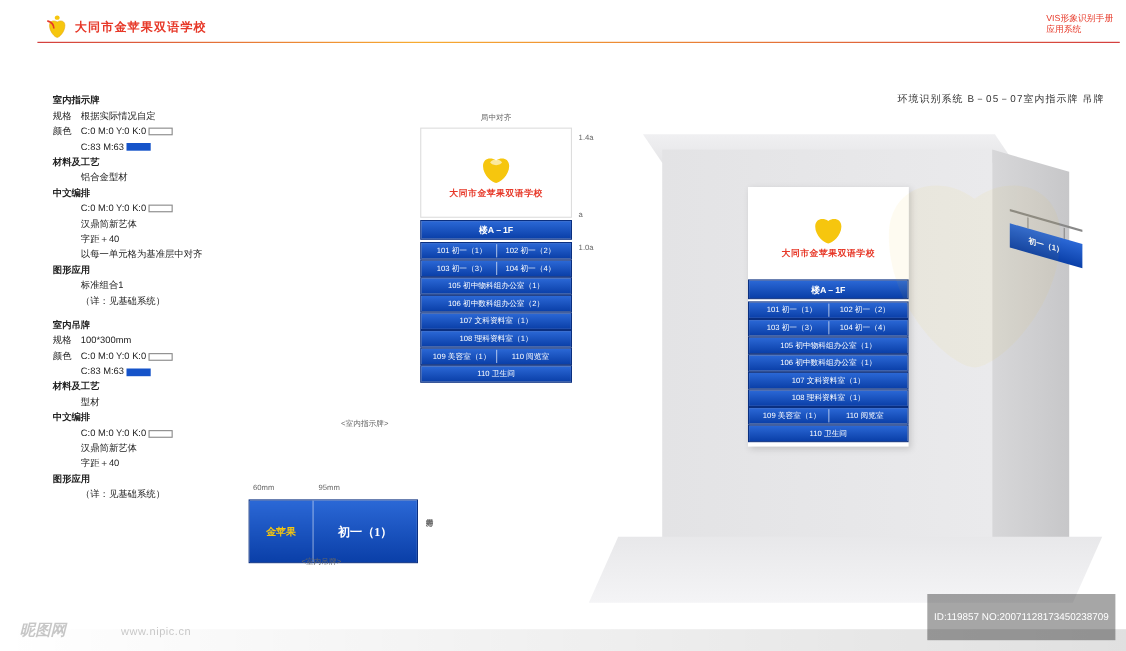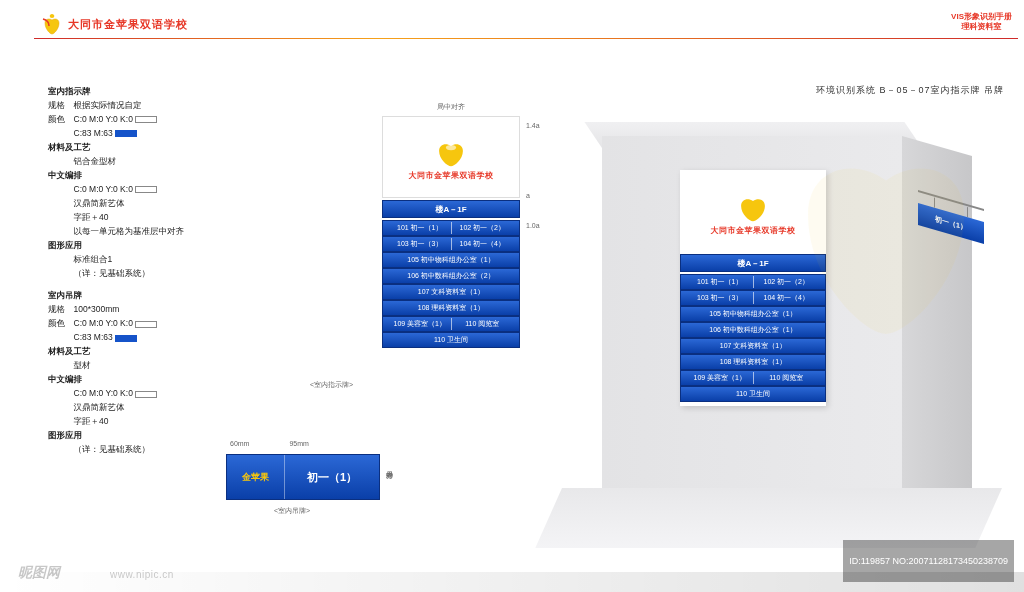--- a/index.html
+++ b/index.html
@@ -8,21 +8,21 @@
   
   .top-rule { position: absolute; top: 38px; left: 34px; right: 6px; height: 1px;
     background: linear-gradient(to right, #cf2a2a 0%, #f6a21a 35%, #cf2a2a 100%); }
 
   
   .logo-topleft { position: absolute; left: 40px; top: 12px; display: flex; align-items: center; gap: 4px; }
   .logo-glyph { width: 24px; height: 24px; }
   .logo-text { color: #e73828; font-weight: 700; font-size: 11px; letter-spacing: 1px; }
 
   
-  .top-right { position: absolute; right: 12px; top: 12px; text-align: center; font-size: 8px; color: #e73828; line-height: 1.3; font-weight: bold; }
+  .top-right { position: absolute; right: 12px; top: 12px; text-align: left; font-size: 8px; color: #e73828; line-height: 1.3; }
 
   .section-title { position: absolute; right: 20px; top: 60px; font-size: 9px; color: #333; letter-spacing: 1px; margin-top: 24px; }
 
   
   .spec-col { position: absolute; left: 48px; top: 84px; width: 230px; font-size: 8.5px; line-height: 1.65; color: #222; }
   .spec-col .hd { font-weight: 600; }
   .spec-col .swatch { display: inline-block; width: 22px; height: 7px; vertical-align: middle; margin-left: 2px; background: #1553c9; }
   .spec-col .blank { display: inline-block; width: 22px; height: 7px; border: 0.5px solid #888; vertical-align: middle; margin-left: 2px; }
 
   
@@ -37,21 +37,21 @@
 
   .sign-rows { display: flex; flex-direction: column; gap: 2px; margin-top: 2px; }
   .row-title { background: linear-gradient(#2b68d6,#0a3fa8); color: #fff; height: 18px; line-height: 18px; font-size: 8px; text-align: center; border: 0.5px solid #0a2f80; font-weight: 700; }
   .row-item { background: linear-gradient(#2b68d6,#0a3fa8); color: #fff; height: 16px; display: flex; align-items: center; justify-content: center; font-size: 7px; border: 0.5px solid #0a2f80; }
   .row-item.split { justify-content: space-between; padding: 0 6px; }
   .row-item.split span { flex: 1; text-align: center; }
   .row-item.split .div { width: 1px; background: rgba(255,255,255,.6); height: 12px; }
 
   
   .plaque-dims { position: absolute; left: 230px; top: 440px; font-size: 7px; color: #666; display: flex; gap: 40px; }
-  .plaque { position: absolute; left: 226px; top: 454px; width: 154px; height: 46px; display: flex; border: 0.5px solid #0a2f80; }
+  .plaque { position: absolute; left: 226px; top: 454px; width: 154px; height: 58px; display: flex; border: 0.5px solid #0a2f80; font-family: Liberation Serif, serif; }
   .plaque .cell-logo { width: 58px; background: linear-gradient(#2b68d6,#0a3fa8); display: flex; align-items: center; justify-content: center; border-right: 0.5px solid rgba(255,255,255,.4); }
   .plaque .cell-logo .apple { color: #f6c60e; font-size: 9px; font-weight: 700; }
   .plaque .cell-text { flex: 1; background: linear-gradient(#2b68d6,#0a3fa8); color: #fff; display: flex; align-items: center; justify-content: center; font-weight: 700; font-size: 11px; }
   .plaque-annot-r { position: absolute; left: 384px; top: 466px; font-size: 7px; color: #666; writing-mode: vertical-rl; }
   .plaque-annot-b { position: absolute; left: 274px; top: 506px; font-size: 7px; color: #666; }
 
   
   .render { position: absolute; left: 562px; top: 118px; width: 440px; height: 430px; }
   .floor { position: absolute; left: 0; bottom: 0; width: 100%; height: 60px;
     background: linear-gradient(#e8e8ea,#f4f4f6); transform: skewX(-24deg); transform-origin: top left; }
@@ -89,21 +89,21 @@
 <div class="logo-topleft">
   <svg class="logo-glyph" viewBox="0 0 48 48">
     <path d="M24 4c6 0 6 8 0 8-6 0-6-8 0-8z" fill="#f6c60e"></path>
     <path d="M10 22c0-8 8-10 14-6 6-4 14-2 14 6 0 12-10 22-14 22s-14-10-14-22z" fill="#f6c60e" stroke="#e6a400" stroke-width="1"></path>
     <path d="M6 14c8 2 12 8 12 14" stroke="#e73828" stroke-width="3" fill="none"></path>
   </svg>
   <span class="logo-text">大同市金苹果双语学校</span>
 </div>
 <div class="top-right">
   <div>VIS形象识别手册</div>
-  <div>理科资料室</div>
+  <div>应用系统</div>
 </div>
 <div class="section-title">环境识别系统 B－05－07室内指示牌 吊牌</div>
 
 <div class="spec-col">
   <div class="hd">室内指示牌</div>
   <div><span>规格</span>　<span>根据实际情况自定</span></div>
   <div><span>颜色</span>　<span>C:0 M:0 Y:0 K:0</span><span class="blank"></span></div>
   <div>　　　<span>C:83 M:63</span><span class="swatch"></span></div>
   <div class="hd">材料及工艺</div>
   <div>　　　<span>铝合金型材</span></div>

